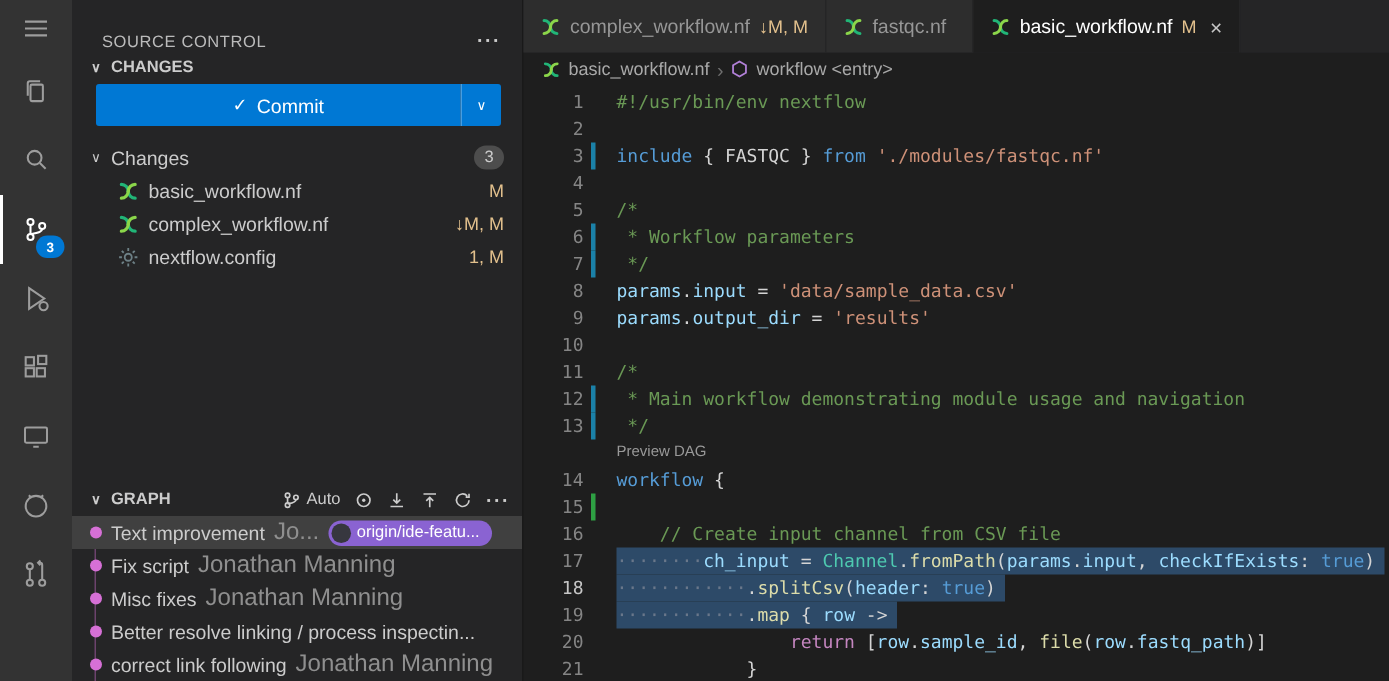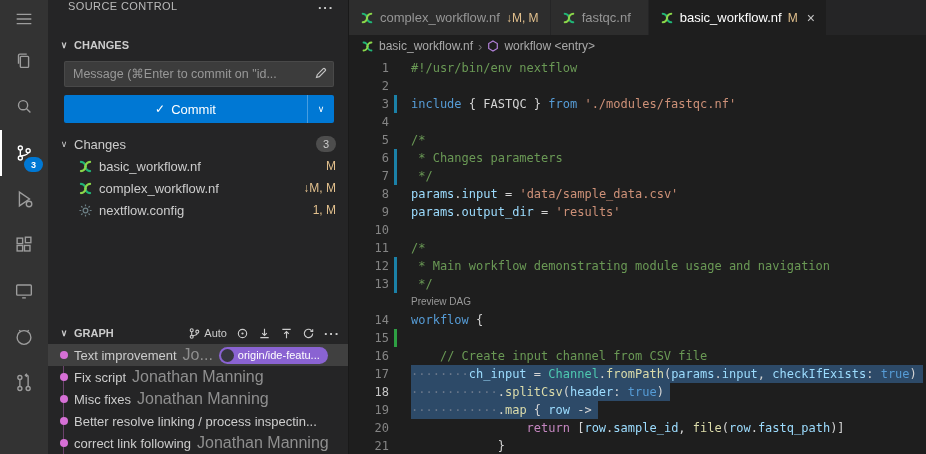--- a/index.html
+++ b/index.html
@@ -8,21 +8,21 @@
   
   .activitybar{width:48px;background:#333333;flex-shrink:0;display:flex;flex-direction:column;align-items:stretch}
   .ab-item{height:46px;display:flex;align-items:center;justify-content:center;color:#9d9d9d;position:relative;cursor:pointer}
   .ab-item.menu{height:38px}
   .ab-item.active{color:#ffffff;box-shadow:inset 2px 0 0 #ffffff}
   .ab-item svg{display:block}
   .ab-badge{position:absolute;right:5px;bottom:4px;min-width:15px;height:15px;border-radius:8px;background:var(--accent,#0078d4);color:#fff;font-size:9px;display:flex;align-items:center;justify-content:center;padding:0 2px;font-weight:bold}
 
   
   .sidebar{width:300px;background:#252526;flex-shrink:0;display:flex;flex-direction:column;overflow:hidden}
-  .sb-header{height:34px;flex-shrink:0;display:flex;align-items:flex-start;padding:0 14px 0 20px;font-size:11px;color:#bbbbbb;letter-spacing:.4px}
+  .sb-header{height:34px;flex-shrink:0;display:flex;align-items:flex-end;padding:0 14px 0 20px;font-size:11px;color:#bbbbbb;letter-spacing:.4px}
   .sb-title{flex:1;overflow:hidden;white-space:nowrap}
   .more{color:#cccccc;font-size:13px;font-weight:bold;letter-spacing:1px;cursor:pointer}
   .section-header{height:22px;flex-shrink:0;display:flex;align-items:center;gap:2px;padding:0 8px;font-size:11px;font-weight:bold;color:#cccccc}
   .chev{width:16px;text-align:center;font-size:9px;color:#cccccc;flex-shrink:0}
   .commit-input{margin:5px 14px 8px 16px;position:relative;flex-shrink:0}
   .commit-input input{width:100%;box-sizing:border-box;height:26px;background:#3c3c3c;border:1px solid rgba(255,255,255,.07);border-radius:2px;color:#cccccc;font-family:"Liberation Sans",sans-serif;font-size:12.5px;padding:0 26px 0 8px;outline:none}
   .commit-input input::placeholder{color:#989898}
   .pen-ic{position:absolute;right:6px;top:5px;color:#c5c5c5}
   .commit-wrap{margin:0 14px 10px 16px;height:28px;display:flex;border-radius:2px;overflow:hidden;flex-shrink:0}
   .commit-btn{flex:1;background:var(--accent,#0078d4);color:#fff;display:flex;align-items:center;justify-content:center;gap:6px;cursor:pointer;font-size:13px}
@@ -154,28 +154,20 @@
     <div class="sb-header">
       <span class="sb-title">SOURCE CONTROL</span>
       <span class="more">···</span>
     </div>
 
     <div class="section-header">
       <span class="chev">∨</span>
       <span>CHANGES</span>
     </div>
 
-    <div class="commit-input">
-      <input type="text" placeholder="Message (⌘Enter to commit on &quot;id..." style="">
-      <span class="pen-ic">
-        <svg width="14" height="14" viewBox="0 0 14 14" fill="none" stroke="currentColor" stroke-width="1.2">
-            <path d="M2.5 11.5l.8-2.8 6-6a1 1 0 0 1 1.4 0l.6.6a1 1 0 0 1 0 1.4l-6 6-2.8.8z"></path>
-          </svg>
-      </span>
-    </div>
 
     <div class="commit-wrap">
       <div class="commit-btn">
         <span class="commit-check">✓</span>
         <span>Commit</span>
       </div>
       <div class="commit-dd">
         <span>∨</span>
       </div>
     </div>
@@ -338,21 +330,21 @@
         </svg>
       <span>workflow &lt;entry&gt;</span>
     </div>
 
     <div class="code">
         <div class="code-row"><span class="ln">1</span><span class="gut"></span><span class="ct"><span class="tk comment">#!/usr/bin/env nextflow</span></span></div>
         <div class="code-row"><span class="ln">2</span><span class="gut"></span><span class="ct"></span></div>
         <div class="code-row"><span class="ln">3</span><span class="gut"><span class="gbar mod"></span></span><span class="ct"><span class="tk kw">include</span><span class="tk fg"> { FASTQC } </span><span class="tk kw">from</span><span class="tk fg"> </span><span class="tk strlink">'./modules/fastqc.nf'</span></span></div>
         <div class="code-row"><span class="ln">4</span><span class="gut"></span><span class="ct"></span></div>
         <div class="code-row"><span class="ln">5</span><span class="gut"></span><span class="ct"><span class="tk comment">/*</span></span></div>
-        <div class="code-row"><span class="ln">6</span><span class="gut"><span class="gbar mod"></span></span><span class="ct"><span class="tk comment"> * Changes parameters</span></span></div>
+        <div class="code-row"><span class="ln">6</span><span class="gut"><span class="gbar mod"></span></span><span class="ct"><span class="tk comment"> * Workflow parameters</span></span></div>
         <div class="code-row"><span class="ln">7</span><span class="gut"><span class="gbar mod"></span></span><span class="ct"><span class="tk comment"> */</span></span></div>
         <div class="code-row"><span class="ln">8</span><span class="gut"></span><span class="ct"><span class="tk var">params</span><span class="tk fg">.</span><span class="tk var">input</span><span class="tk fg"> = </span><span class="tk str">'data/sample_data.csv'</span></span></div>
         <div class="code-row"><span class="ln">9</span><span class="gut"></span><span class="ct"><span class="tk var">params</span><span class="tk fg">.</span><span class="tk var">output_dir</span><span class="tk fg"> = </span><span class="tk str">'results'</span></span></div>
         <div class="code-row"><span class="ln">10</span><span class="gut"></span><span class="ct"></span></div>
         <div class="code-row"><span class="ln">11</span><span class="gut"></span><span class="ct"><span class="tk comment">/*</span></span></div>
         <div class="code-row"><span class="ln">12</span><span class="gut"><span class="gbar mod"></span></span><span class="ct"><span class="tk comment"> * Main workflow demonstrating module usage and navigation</span></span></div>
         <div class="code-row"><span class="ln">13</span><span class="gut"><span class="gbar mod"></span></span><span class="ct"><span class="tk comment"> */</span></span></div>
         <div class="code-row"><span class="ln"></span><span class="gut"></span><span class="ct lens">Preview DAG</span></div>
         <div class="code-row"><span class="ln">14</span><span class="gut"></span><span class="ct"><span class="tk kw">workflow</span><span class="tk fg"> {</span></span></div>
         <div class="code-row"><span class="ln">15</span><span class="gut"><span class="gbar add"></span></span><span class="ct"></span></div>

